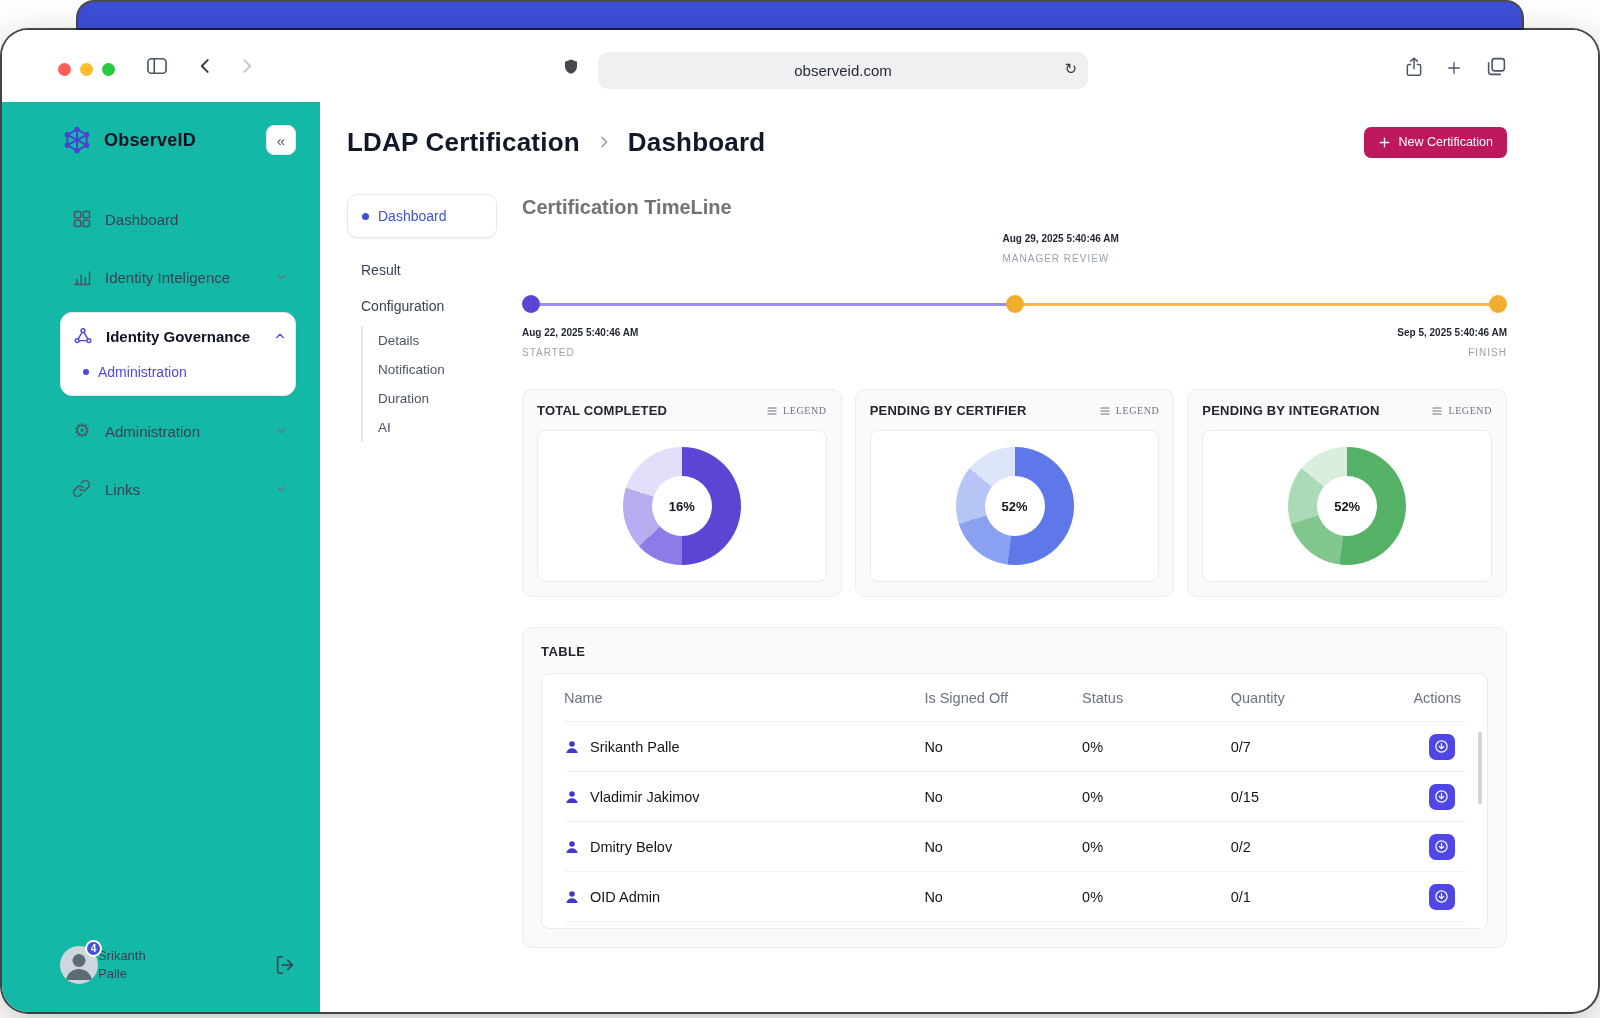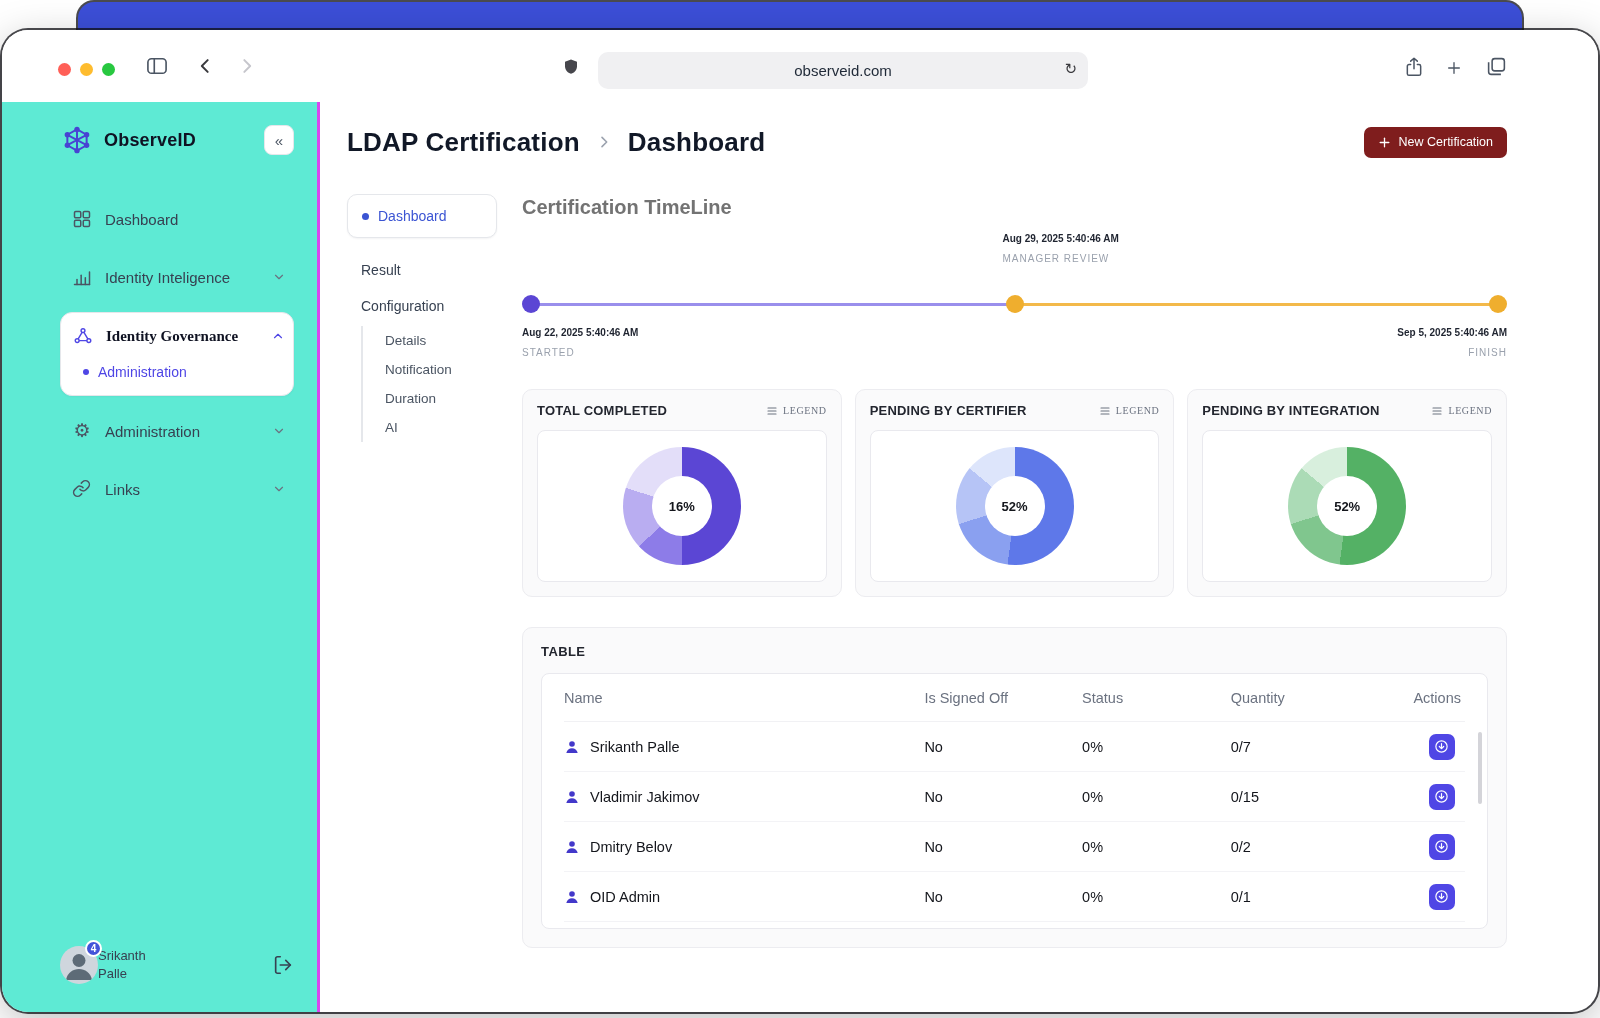--- a/index.html
+++ b/index.html
@@ -35,69 +35,69 @@
   .url-bar {
     position:absolute; left:596px; top:22px; width:490px; height:37px;
     background:#f0f0f2; border-radius:10px; display:flex; align-items:center; justify-content:center;
     font-size:15px; color:#1f2937;
   }
   .url-refresh { position:absolute; right:11px; top:8px; font-size:15px; color:#3a3a3e; }
   .tb-share{ left:1402px; } .tb-plus{ left:1444px; top:30px; } .tb-tabs{ left:1484px; }
 
   
   .app { position:absolute; top:72px; left:0; right:0; bottom:0; display:flex; }
-  .sidebar { width:318px; border-right:3px solid #d946ef; position:relative; flex:0 0 318px; background:#5eead4; }
+  .sidebar { width:318px; border-right:1px solid #d946ef; position:relative; flex:0 0 318px; background:#14b8a6; }
   .main { flex:1; min-width:0; padding:20px 91px 0 27px; }
 
   
   .brand { margin:14px 23px 0 58px; display:flex; align-items:center; height:48px; }
   .brand-name { font-size:18px; font-weight:700; margin-left:10px; letter-spacing:.2px; color:#0f1222; }
   .collapse-btn { margin-left:auto; width:30px; height:30px; border:1px solid #e5e7eb; border-radius:8px;
     display:flex; align-items:center; justify-content:center; color:#4b5563; font-size:15px; background:#fff; }
   .nav { margin:32px 23px 0 58px; display:flex; flex-direction:column; gap:12px; }
   .nav-item { height:46px; display:flex; align-items:center; gap:13px; padding:0 8px 0 12px;
     font-size:15px; color:#374151; border-radius:10px; }
   .nav-item .chev { margin-left:auto; color:#6b7280; }
   .nav-icon { width:20px; height:20px; color:#4b5563; flex:0 0 20px; }
   .gear-glyph { font-size:19px; color:#4b5563; width:20px; text-align:center; line-height:20px; }
   .nav-group-active { border:1px solid #e5e7eb; border-radius:12px; background:#fff; padding-bottom:10px;
     box-shadow:0 1px 2px rgba(16,24,40,.04); }
-  .nav-group-active .nav-item { font-weight:700; color:#0f1222;font-family:Liberation Serif, serif; }
+  .nav-group-active .nav-item { font-weight:700; color:#0f1222; }
   .nav-group-active .nav-icon, .nav-group-active .chev { color:#4f46e5; }
   .nav-subitem { display:flex; align-items:center; gap:9px; padding-left:22px; height:26px;
     color:#4f46e5; font-size:14px; font-weight:500; }
   .sub-dot { width:6px; height:6px; border-radius:50%; background:#4f46e5; }
   .user-row { position:absolute; left:58px; right:23px; bottom:28px; display:flex; align-items:center; }
   .avatar-wrap { position:relative; width:38px; height:38px; }
   .avatar { width:38px; height:38px; border-radius:50%; background:#cfd6dd; overflow:hidden; }
   .badge { position:absolute; top:-6px; right:-4px; min-width:17px; height:17px; border-radius:9px;
     background:#4353d9; color:#fff; font-size:10px; font-weight:700; display:flex; align-items:center;
     justify-content:center; border:2px solid #fff; }
   .user-name { font-size:13px; color:#374151; line-height:1.35; }
   .logout-btn { margin-left:auto; color:#374151; }
 
   
   .main-header { display:flex; align-items:center; height:40px; margin-bottom:32px; }
   .breadcrumb { display:flex; align-items:center; gap:16px; }
   .crumb { font-size:26px; font-weight:700; color:#111827; letter-spacing:.2px; }
   .crumb-sep { color:#9ca3af; }
-  .new-cert-btn { margin-left:auto; height:31px; padding:0 14px; background:#7f1d1d; border:none;
+  .new-cert-btn { margin-left:auto; height:31px; padding:0 14px; background:#be185d; border:none;
     border-radius:7px; color:#fff; font-size:12.5px; font-weight:500; display:flex; align-items:center;
     gap:8px; font-family:inherit; cursor:pointer; }
 
   
   .main-body { display:flex; gap:25px; }
   .subnav { width:150px; flex:0 0 150px; font-size:14px; color:#374151; }
   .subnav-active { border:1px solid #e5e7eb; border-radius:10px; background:#fff; height:44px;
     display:flex; align-items:center; gap:9px; padding:0 14px; color:#3b54d3; font-weight:500;
     box-shadow:0 1px 2px rgba(16,24,40,.05); }
   .subnav-dot { width:7px; height:7px; border-radius:50%; background:#3b54d3; }
   .subnav-list { margin:14px 0 0 14px; }
   .subnav-item { padding:10px 0; color:#374151; }
-  .subnav-children { border-left:2px solid #e5e7eb; padding-left:22px; margin-top:2px; }
+  .subnav-children { border-left:2px solid #e5e7eb; padding-left:15px; margin-top:2px; }
   .subnav-child { padding:7px 0; font-size:13.5px; color:#4b5563; }
 
   .content { flex:1; min-width:0; }
   .content-title { font-size:20px; font-weight:700; color:#737373; margin-top:2px; }
 
   
   .timeline { position:relative; height:152px; margin-top:12px; }
   .tl-date { font-size:10px; font-weight:700; color:#1f2430; }
   .tl-tag { font-size:10px; letter-spacing:1px; color:#9aa1ad; margin-top:9px; font-weight:500; }
   .tl-mid { position:absolute; top:2px; left:calc(50% - 12px); }

